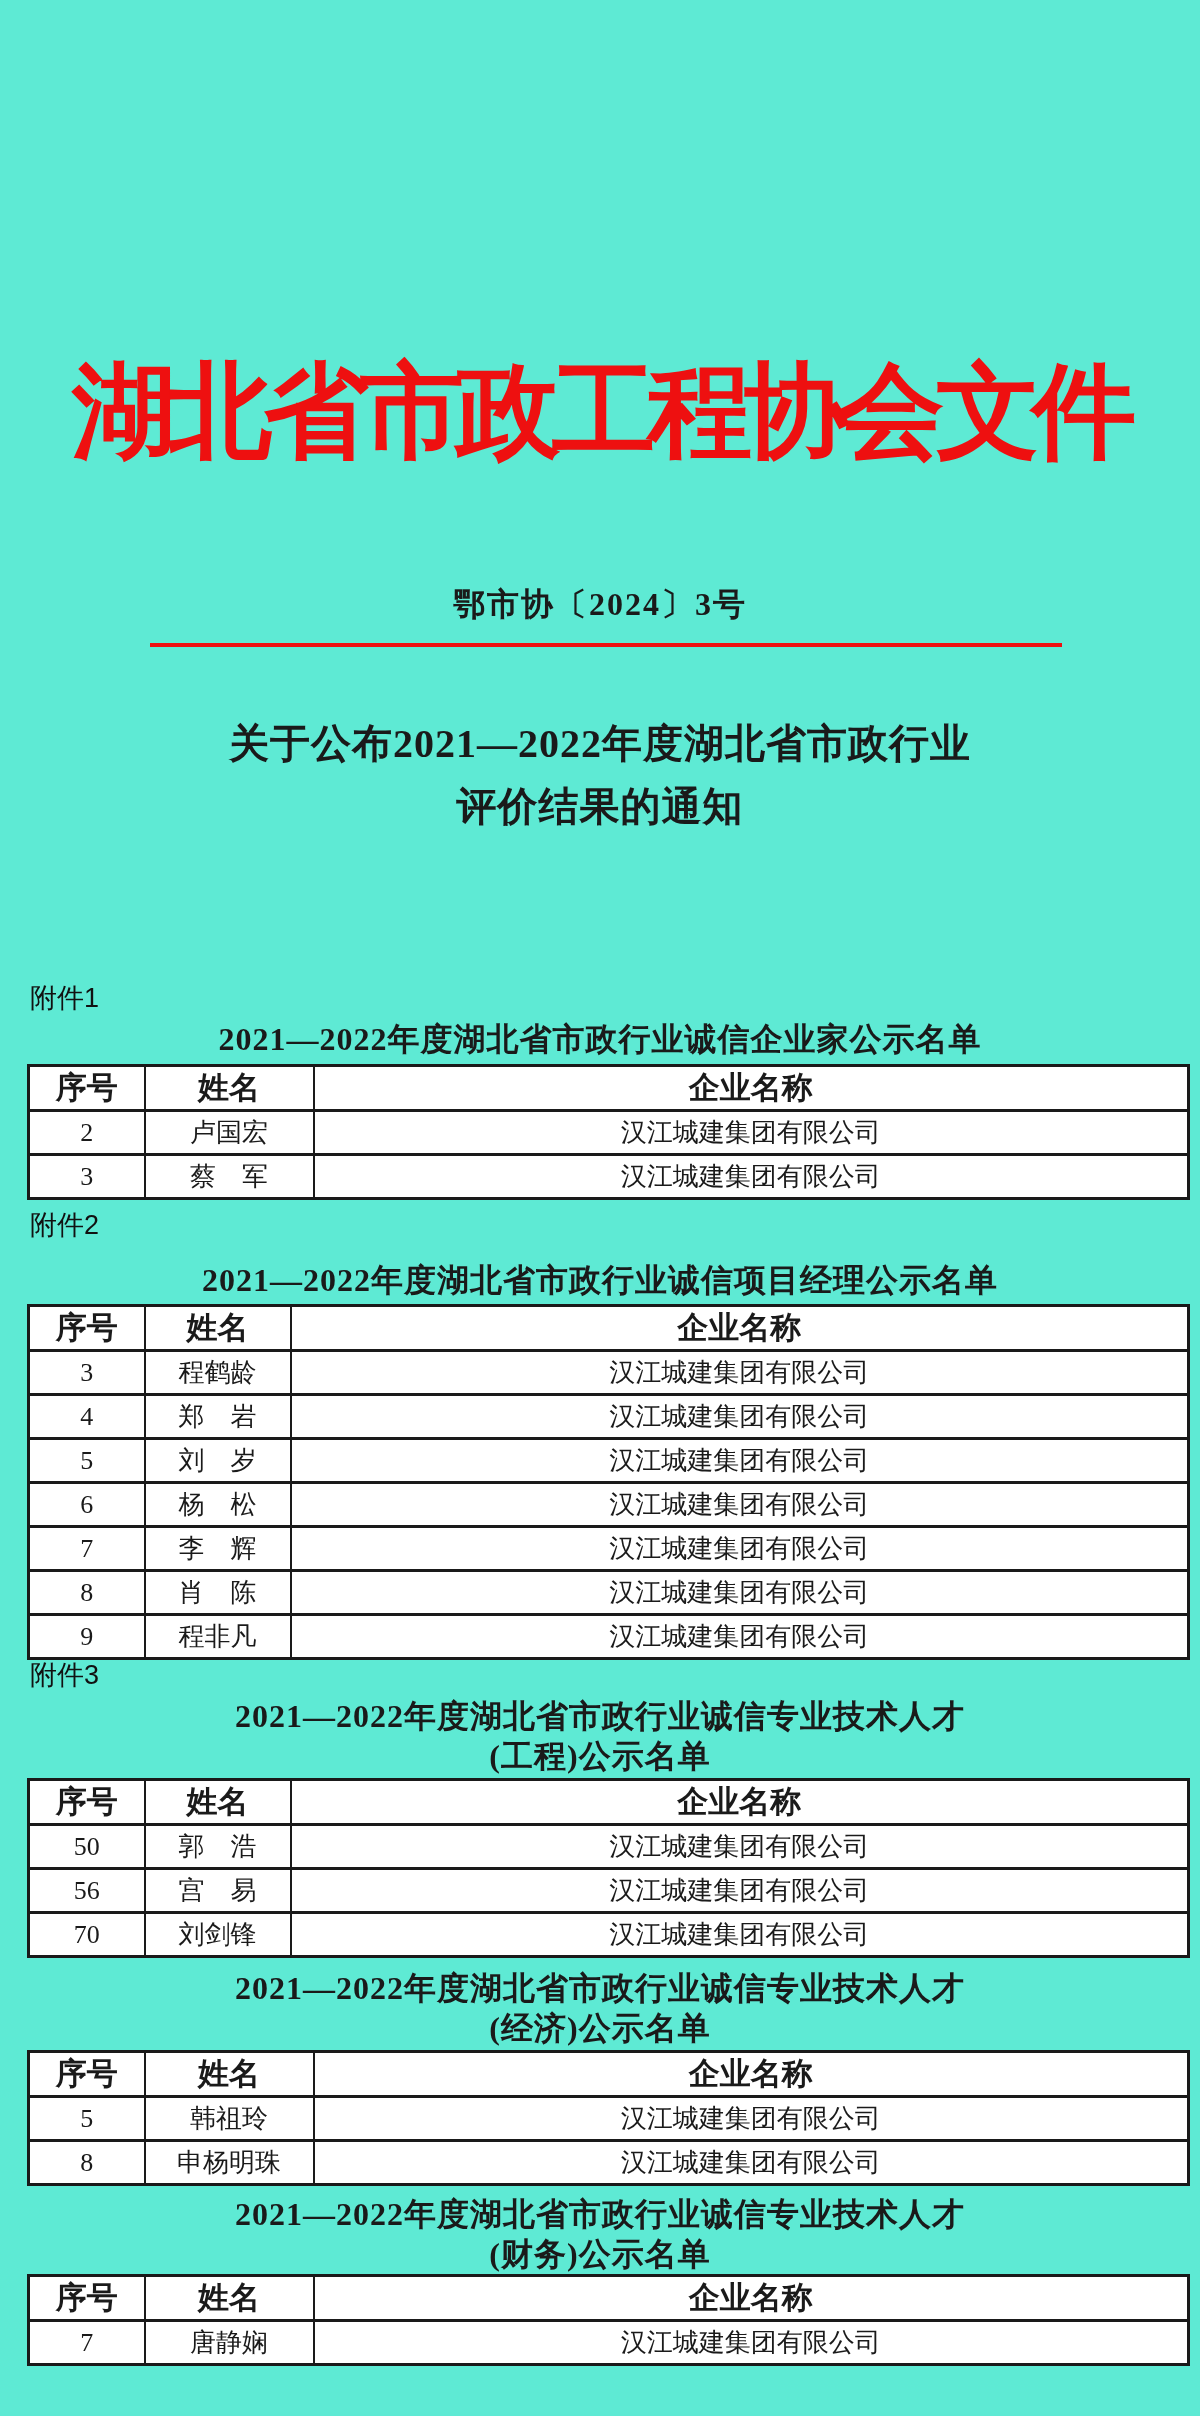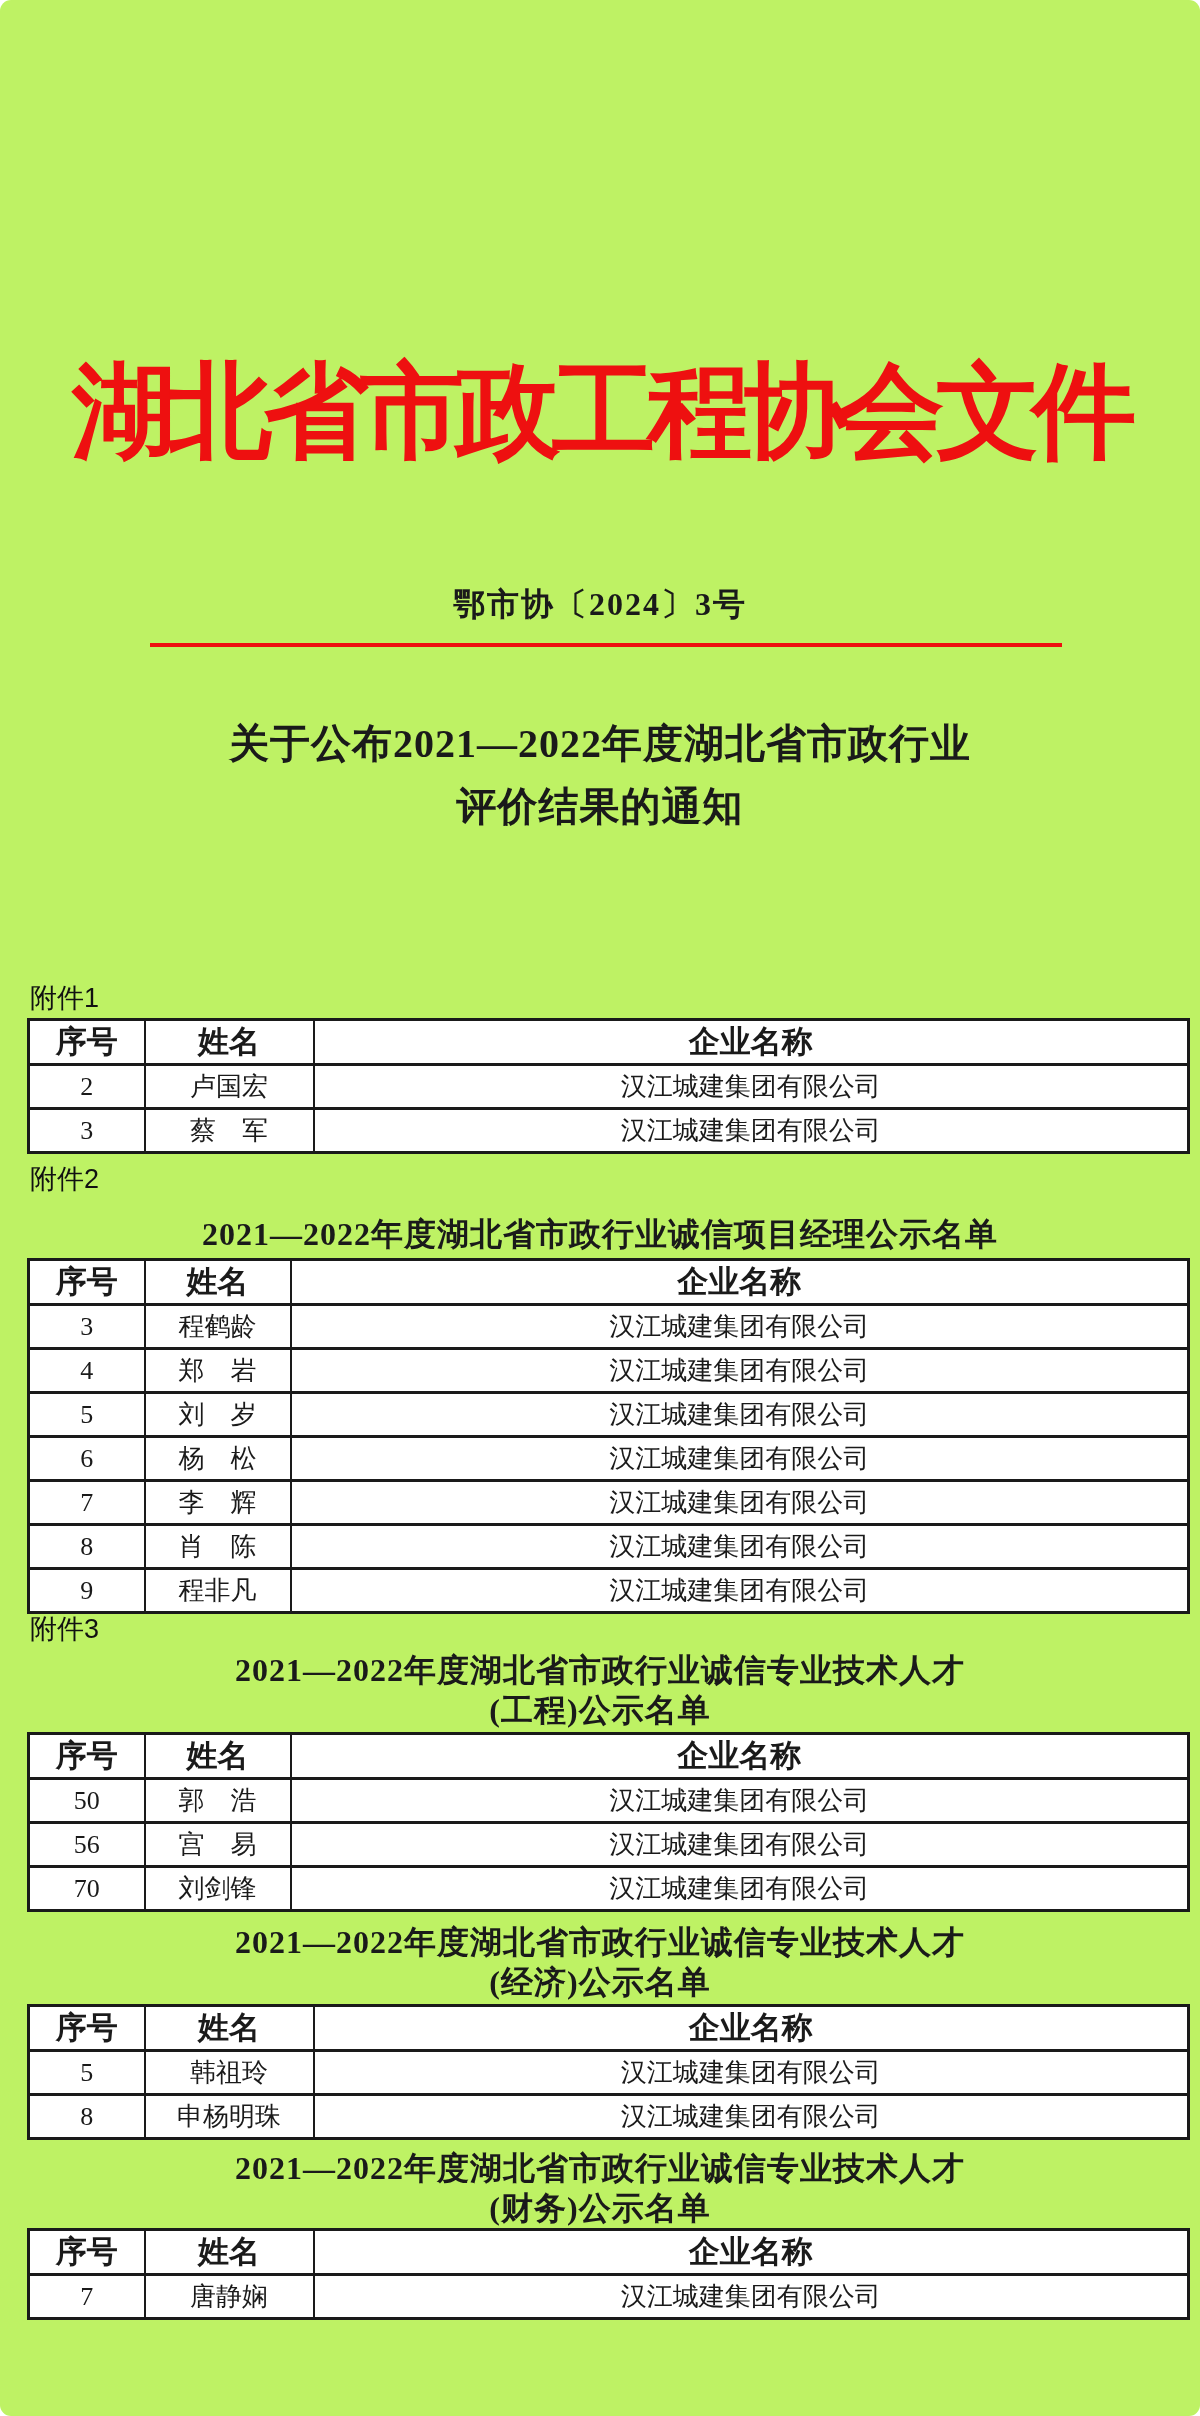--- a/index.html
+++ b/index.html
@@ -1,23 +1,22 @@
 <!DOCTYPE html>
 <html><head>
 <meta charset="utf-8">
 <style>
   html,body{margin:0;padding:0;background:#ffffff;}
   .page{
     position:relative;
     width:1200px;height:2416px;
-    background:#bef264;
+    background:#5eead4;
     overflow:hidden;
     color:#1a1a1a;
     font-family:"Liberation Serif","DejaVu Serif",serif;
-    border-radius:11px;
   }
   
   .org-title{
     position:absolute;top:352px;left:0;width:1200px;
     text-align:center;
     font-family:"Liberation Serif","DejaVu Serif",serif;
     font-weight:bold;
     font-size:104px;line-height:120px;
     letter-spacing:-8px;
     color:#ee1010;
@@ -110,20 +109,23 @@
   <div class="red-line"></div>
 
   <div class="main-title">
     <div>关于公布2021—2022年度湖北省市政行业</div>
     <div>评价结果的通知</div>
   </div>
 
   <div class="sections" id="sections">
   <section class="doc-section sec-0 cols-a">
     <div class="att-label">附件1</div>
+    <div class="sec-title">
+          <div class="t-line">2021—2022年度湖北省市政行业诚信企业家公示名单</div>
+        </div>
     <table class="roster">
       <colgroup>
         <col class="c-serial">
             <col class="c-name">
             <col class="c-company">
       </colgroup>
       <thead>
             <tr>
               <th>序号</th>
               <th>姓名</th>

